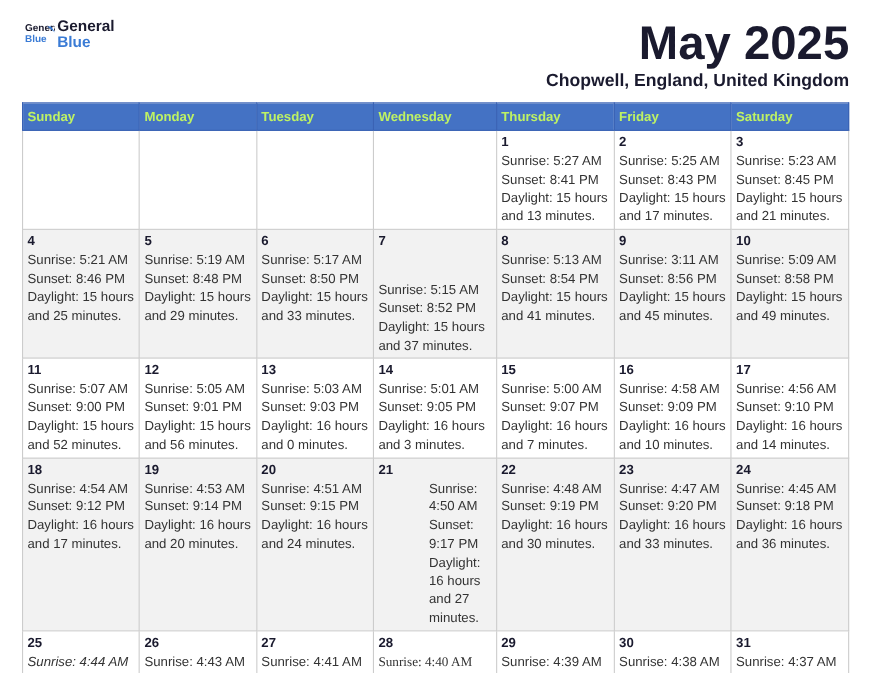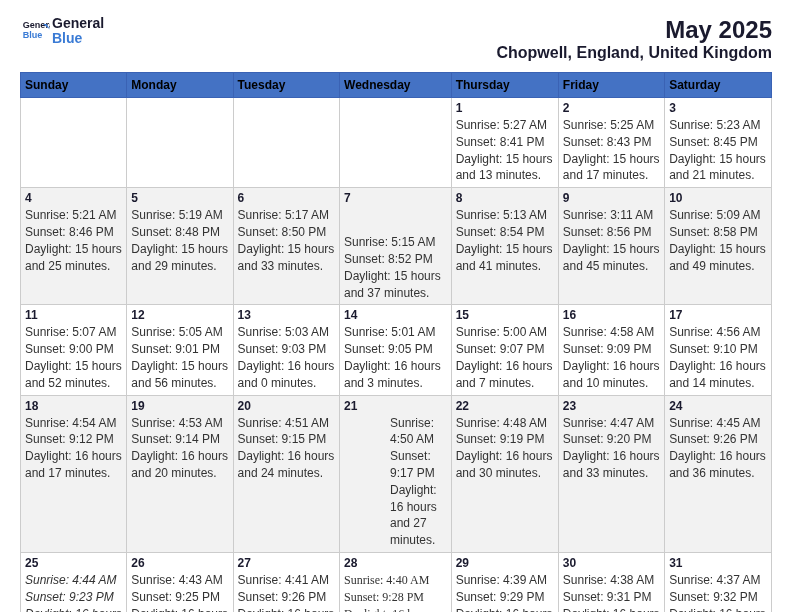--- a/index.html
+++ b/index.html
@@ -25,37 +25,37 @@
     }
     .logo-icon {
       width: 28px;
       height: 28px;
       margin-left: 2px;
     }
     .title-block {
       text-align: right;
     }
     .title-block h1 {
-      font-size: 24px;
+      font-size: 43px;
       font-weight: bold;
       color: #1a1a2e;
     }
     .title-block h2 {
       font-size: 16px;
       font-weight: bold;
       color: #1a1a2e;
     }
     .calendar {
       width: 100%;
       border-collapse: collapse;
       font-size: 11px;
     }
     .calendar thead th {
       background: #4472c4;
-      color: #000000;
+      color: #bef264;
       padding: 5px 4px;
       font-size: 12px;
       font-weight: bold;
       border: 1px solid #3a62b4;
       text-align: left;
     }
     .calendar tbody td {
       border: 1px solid #ccc;
       vertical-align: top;
       padding: 3px 4px;
@@ -285,21 +285,21 @@
           <td>
             <span class="day-num">23</span>
             <div class="day-content" style="white-space: pre-line;">Sunrise: 4:47 AM
 Sunset: 9:20 PM
 Daylight: 16 hours
 and 33 minutes.</div>
           </td>
           <td>
             <span class="day-num">24</span>
             <div class="day-content" style="white-space: pre-line;">Sunrise: 4:45 AM
-Sunset: 9:26 PM
+Sunset: 9:18 PM
 Daylight: 16 hours
 and 36 minutes.</div>
           </td>
         </tr>
         <tr>
           <td>
             <span class="day-num">25</span>
             <div class="day-content" style="white-space: pre-line; font-style: italic;">Sunrise: 4:44 AM
 Sunset: 9:23 PM
 Daylight: 16 hours

